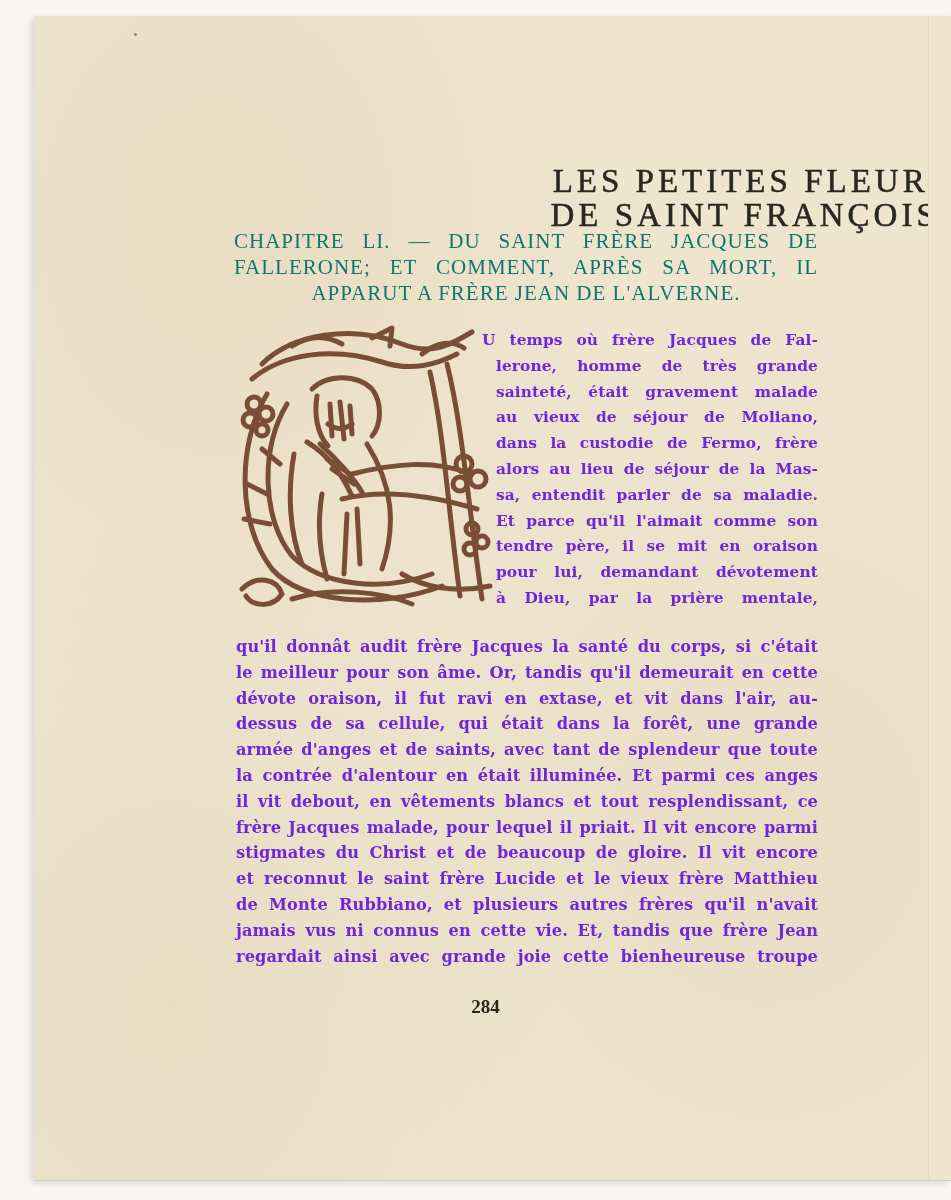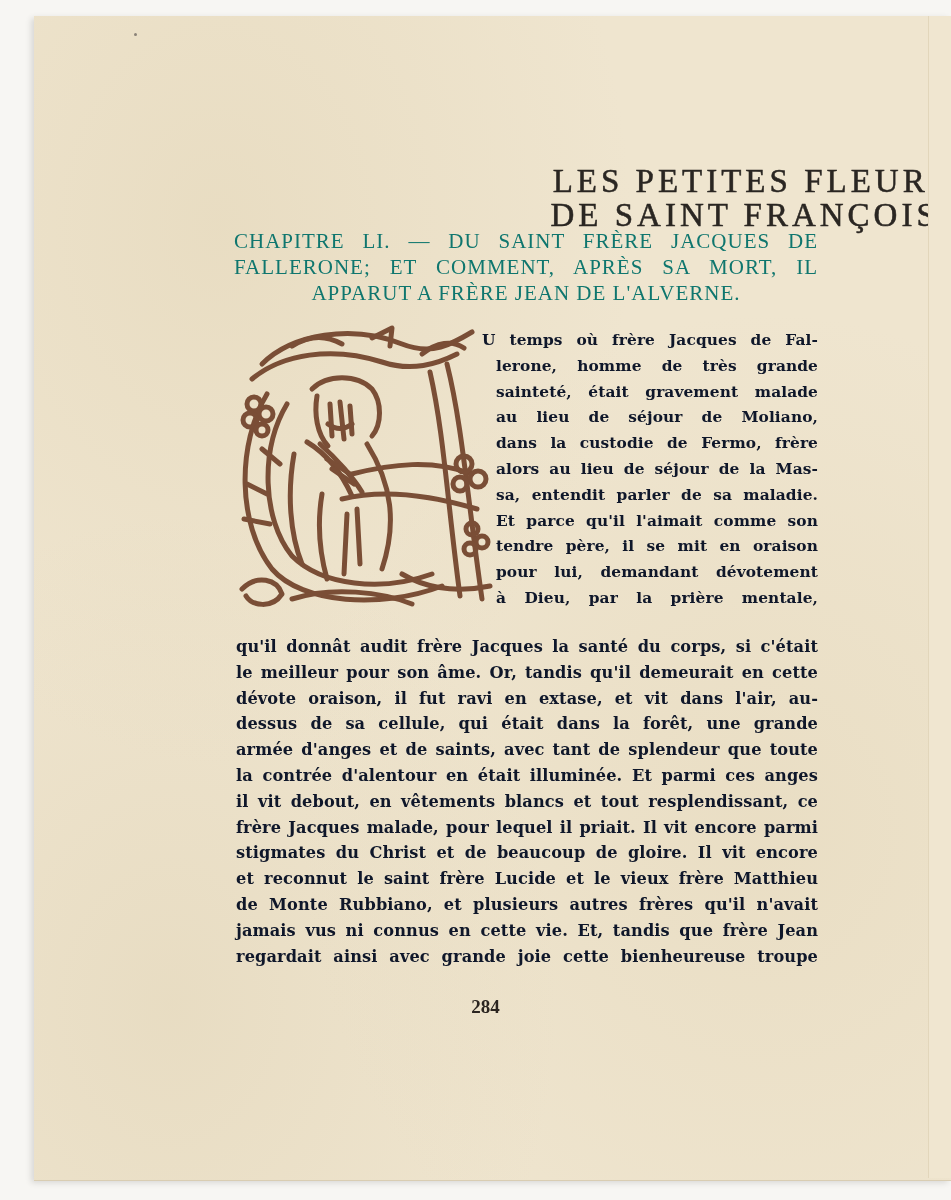--- a/index.html
+++ b/index.html
@@ -71,21 +71,21 @@
     .chapter .line.center { text-align: center; text-align-last: center; }
     .illustration {
       position: absolute;
       left: 232px;
       top: 324px;
       width: 262px;
       height: 290px;
     }
     .body-text {
       position: absolute;
-      color: #0f172a;
+      color: #6d28d9;
       font-family: "DejaVu Serif", serif;
       font-size: 16.4px;
       font-weight: bold;
       letter-spacing: 0.1px;
       margin: 0;
     }
     .body-text .ln {
       display: block;
       height: 25.8px;
       line-height: 25.8px;
@@ -189,21 +189,21 @@
       <path d="M170 250 C 190 262, 220 270, 258 262"></path>
       <path d="M35 170 L 15 160 M38 200 L 12 195 M48 140 L 30 125"></path>
     </g>
   </svg>
 </div>
 
 <div class="body-text body-narrow">
   <span class="ln first">U temps où frère Jacques de Fal-</span>
   <span class="ln">lerone, homme de très grande</span>
   <span class="ln">sainteté, était gravement malade</span>
-  <span class="ln">au lieu de séjour de Moliano,</span>
+  <span class="ln">au vieux de séjour de Moliano,</span>
   <span class="ln">dans la custodie de Fermo, frère</span>
   <span class="ln">alors au lieu de séjour de la Mas-</span>
   <span class="ln">sa, entendit parler de sa maladie.</span>
   <span class="ln">Et parce qu'il l'aimait comme son</span>
   <span class="ln">tendre père, il se mit en oraison</span>
   <span class="ln">pour lui, demandant dévotement</span>
   <span class="ln">à Dieu, par la prière mentale,</span>
 </div>
 
 <div class="body-text body-wide">

